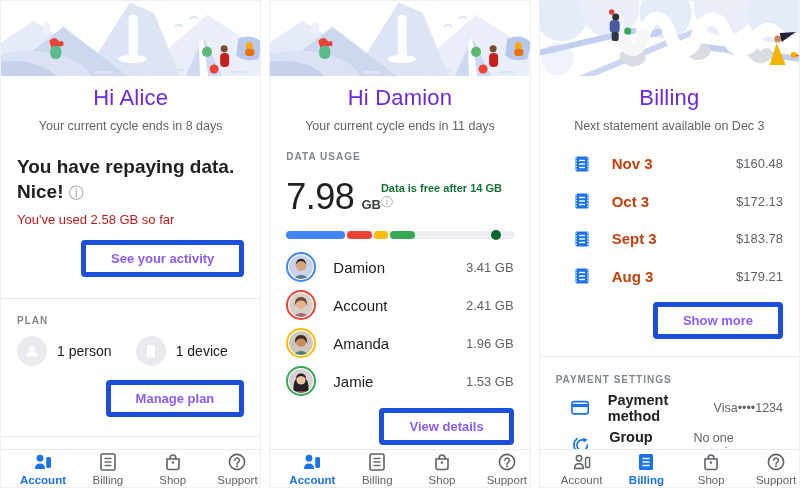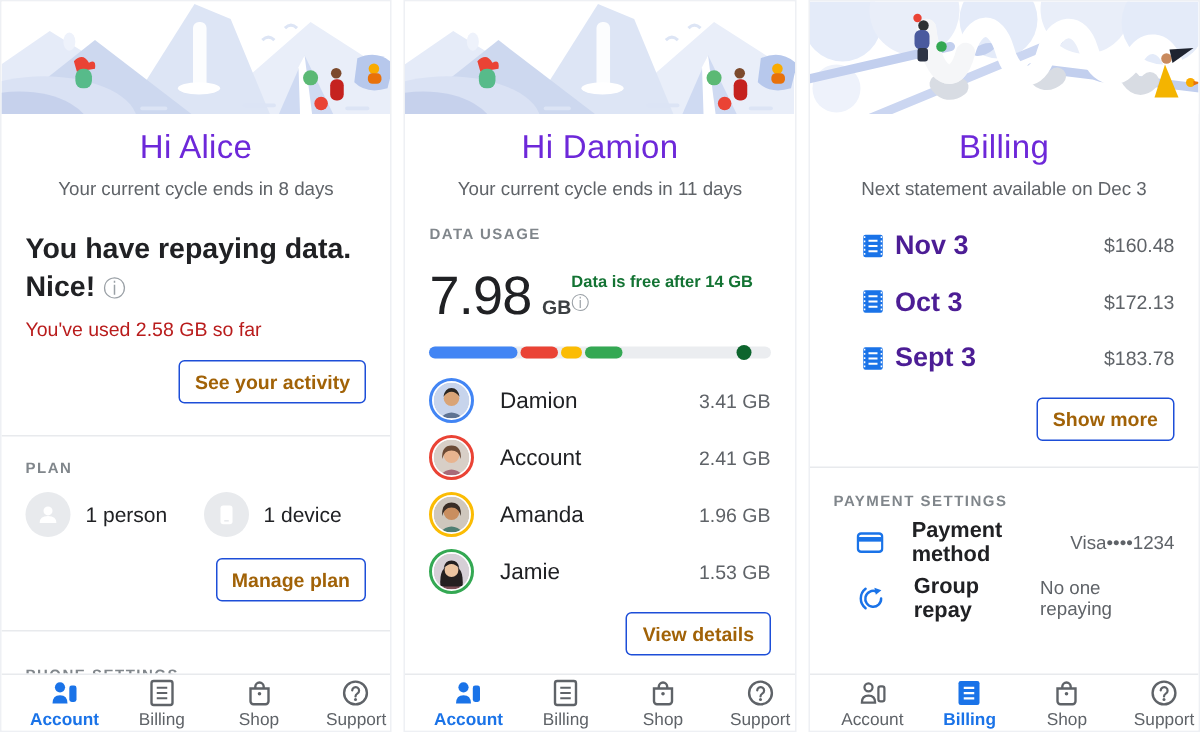--- a/index.html
+++ b/index.html
@@ -4,21 +4,21 @@
 <style>
   * { margin:0; padding:0; box-sizing:border-box; }
   html,body { width:800px; height:488px; background:#fff; font-family:"Liberation Sans",sans-serif; color:#202124; }
   .app { display:flex; width:800px; height:488px; gap:8px; }
   .panel { position:relative; flex:1; background:#fff; border:1px solid #eef0f4; display:flex; flex-direction:column; overflow:hidden; }
   .hero { height:75px; flex:none; background:#fff; }
   .hero svg { display:block; width:100%; height:75px; }
   .greeting { text-align:center; margin-top:9px; font-size:22px; font-weight:400; color:#6d28d9; letter-spacing:.2px; }
   .subtitle { text-align:center; margin-top:8px; font-size:12.5px; color:#5f6368; }
   .section-label { font-size:10px; font-weight:700; letter-spacing:1px; color:#80868b; margin:0 16px; }
-  .ghost-btn { align-self:flex-end; margin-right:16px; background:#fff; border:1px solid #1d4ed8; border-radius:4px; color:#a16207; font-family:"Liberation Sans",sans-serif; font-size:13px; font-weight:700; padding:6px 10px; cursor:pointer; }
+  .ghost-btn { align-self:flex-end; margin-right:16px; background:#fff; border:5px solid #1d4ed8; border-radius:4px; color:#8b5cf6; font-family:"Liberation Sans",sans-serif; font-size:13px; font-weight:700; padding:6px 25px; cursor:pointer; }
   .divider { height:1px; background:#e8eaed; width:100%; }
   
   .headline { margin:21px 16px 0; font-size:19px; font-weight:700; line-height:25px; color:#202124; }
   .info-glyph { color:#9aa0a6; font-weight:400; font-size:15px; }
   .usage-note { margin:7px 16px 0; font-size:13px; color:#b91c1c; }
   .plan-row { display:flex; align-items:center; margin:10px 16px 0; }
   .plan-item { display:flex; align-items:center; gap:10px; width:118px; }
   .gray-circle { width:30px; height:30px; border-radius:50%; background:#e8eaed; display:flex; align-items:center; justify-content:center; flex:none; }
   .plan-item-label { font-size:14px; font-weight:500; color:#202124; }
   
@@ -32,21 +32,21 @@
   .bar-seg { height:8px; border-radius:4px; flex:none; }
   .bar-marker { position:absolute; top:-1px; width:10px; height:10px; border-radius:50%; }
   .member-row { display:flex; align-items:center; margin:0 16px; height:38px; }
   .avatar-ring { width:30px; height:30px; border-radius:50%; border-width:2px; border-style:solid; padding:1px; flex:none; }
   .avatar-ring svg { display:block; width:24px; height:24px; border-radius:50%; }
   .ring0{border-color:#4285f4} .ring1{border-color:#ea4335} .ring2{border-color:#fbbc04} .ring3{border-color:#34a853}
   .member-name { margin-left:17px; font-size:15px; font-weight:500; color:#202124; }
   .member-usage { margin-left:auto; font-size:13px; color:#5f6368; }
   
   .stmt-row { display:flex; align-items:center; margin:0 16px 0 33px; height:37.5px; }
-  .stmt-date { margin-left:6px; font-size:18px; font-weight:600; color:#4c1d95; }
+  .stmt-date { margin-left:21px; font-size:15px; font-weight:600; color:#c2410c; }
   .stmt-amount { margin-left:auto; font-size:13px; color:#5f6368; }
   .pay-row { display:flex; align-items:center; margin:0 16px 0 31px; height:37px; }
   .pay-label { margin-left:19px; font-size:14.5px; font-weight:600; color:#202124; }
   .pay-value { margin-left:auto; font-size:12.5px; color:#5f6368; }
   
   .nav { position:absolute; left:0; right:0; bottom:0; height:38px; border-top:1px solid #e8eaed; background:#fff; display:flex; }
   .nav-item { flex:1; display:flex; flex-direction:column; align-items:center; justify-content:center; gap:2px; cursor:pointer;padding-left:19px; }
   .nav-label { font-size:11.5px; color:#5f6368; }
   .nav-item.active .nav-label { color:#1a73e8; font-weight:700; }
 </style>
@@ -393,20 +393,27 @@
         <span class="stmt-date">Oct 3</span>
         <span class="stmt-amount">$172.13</span>
       </div>
       <div class="stmt-row">
         <svg width="18" height="18" viewBox="0 0 18 18">
             <use href="#receipt-blue"></use>
           </svg>
         <span class="stmt-date">Sept 3</span>
         <span class="stmt-amount">$183.78</span>
       </div>
+      <div class="stmt-row">
+        <svg width="18" height="18" viewBox="0 0 18 18">
+            <use href="#receipt-blue"></use>
+          </svg>
+        <span class="stmt-date">Aug 3</span>
+        <span class="stmt-amount">$179.21</span>
+      </div>
     </div>
     <button class="ghost-btn" style="margin-top:7px">Show more</button>
     <div class="divider" style="margin-top:17px"></div>
     <div class="section-label" style="margin-top:17px">PAYMENT SETTINGS</div>
     <div class="pay-row" style="margin-top:4px">
       <svg width="20" height="20" viewBox="0 0 20 20">
           <use href="#card-blue"></use>
         </svg>
       <span class="pay-label">Payment method</span>
       <span class="pay-value">Visa••••1234</span>

